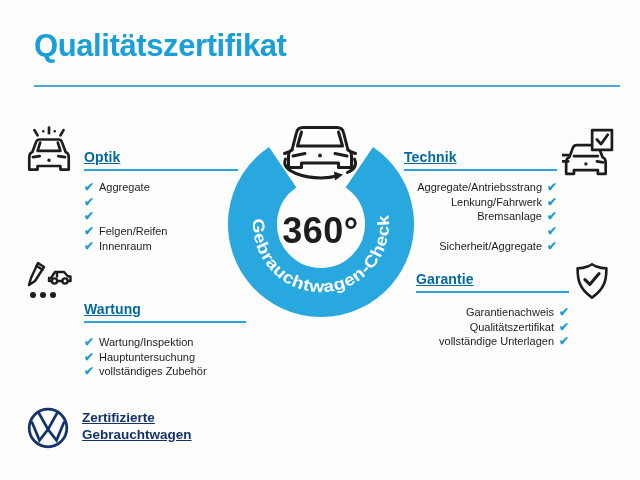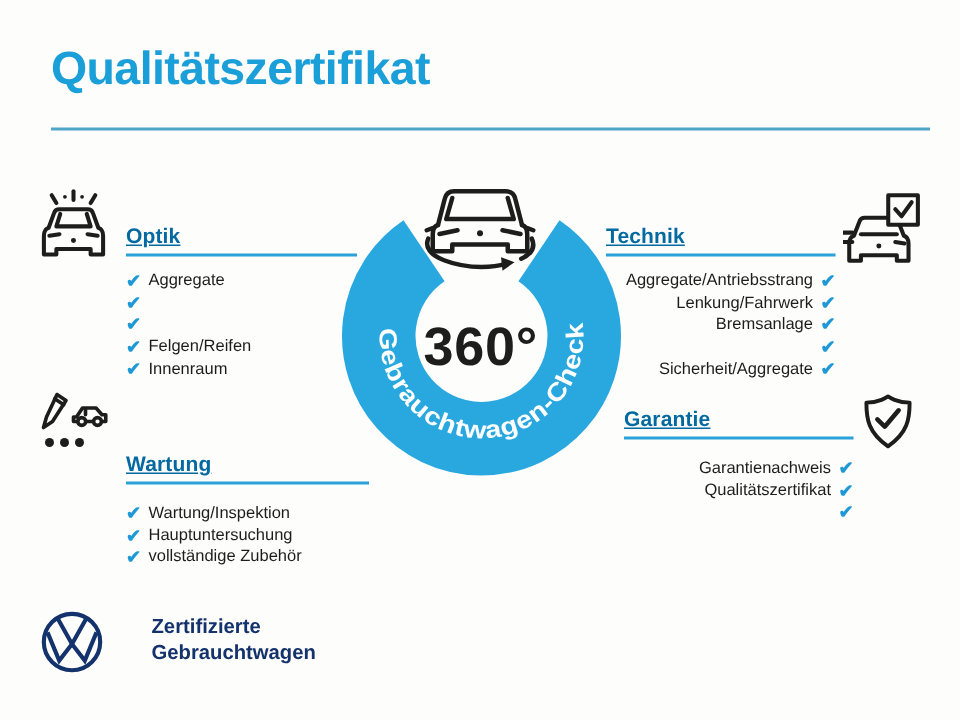--- a/index.html
+++ b/index.html
@@ -39,22 +39,22 @@
   .cat.right li .check{text-align:right;margin-left:1px;}
   .cat.right h2{text-align:left;}
   .optik   {left:84px; top:145px; width:154px;}
   .wartung {left:84px; top:259px; width:162px;margin-top:38px;}
   .technik {right:83px; top:145px; width:153px;}
   .garantie{right:71px; top:267px; width:153px;}
   
   .icon{position:absolute;}
   
   .footer-text{
-    left:101px;top:410px;
-    font-size:13.5px;line-height:16.5px;font-weight:bold;color:#14326b;
+    left:82px;top:410px;
+    font-size:13.5px;line-height:16.5px;font-weight:bold;color:#14326b;text-decoration:underline;
   }
 </style>
 </head>
 <body>
 
 <div class="abs page-title">Qualitätszertifikat</div>
 <div class="abs title-rule"></div>
 
 <svg class="icon" style="left:24px;top:126px;" width="50" height="54" viewBox="0 0 48 52" fill="none" stroke="#1d1d1b" stroke-width="2.6" stroke-linecap="round" stroke-linejoin="round">
   <path d="M13 9 L10 4"></path>
@@ -153,39 +153,40 @@
       <li>
       <span class="check">✔</span>
       <span>Wartung/Inspektion</span>
     </li>
       <li>
       <span class="check">✔</span>
       <span>Hauptuntersuchung</span>
     </li>
       <li>
       <span class="check">✔</span>
-      <span>vollständige Zubehör</span>
+      <span>vollständiges Zubehör</span>
     </li>
     </ul>
 </section>
 
 <section class="cat right row2 garantie">
   <h2>Garantie</h2>
   <div class="cat-rule"></div>
   <ul>
       <li>
       <span class="check">✔</span>
       <span>Garantienachweis</span>
     </li>
       <li>
       <span class="check">✔</span>
       <span>Qualitätszertifikat</span>
     </li>
       <li>
       <span class="check">✔</span>
+      <span>vollständige Unterlagen</span>
     </li>
     </ul>
 </section>
 
 <svg class="icon" style="left:220px;top:112px;overflow:visible;" width="204" height="210" viewBox="220 112 204 210" fill="none">
 
   <path d="M 359.3 167.2 A 68.5 68.5 0 1 1 282.7 167.2" stroke="#29a8e0" stroke-width="49" fill="none"></path>
 
   <g transform="translate(284,122)" stroke="#1d1d1b" stroke-width="3" stroke-linecap="round" stroke-linejoin="round">
     <path d="M1.5 37 C-1 43 3 48 12 51.5 C20 54.6 28 56 37 56 C43.5 56 49 55.2 53.5 53.8"></path>

